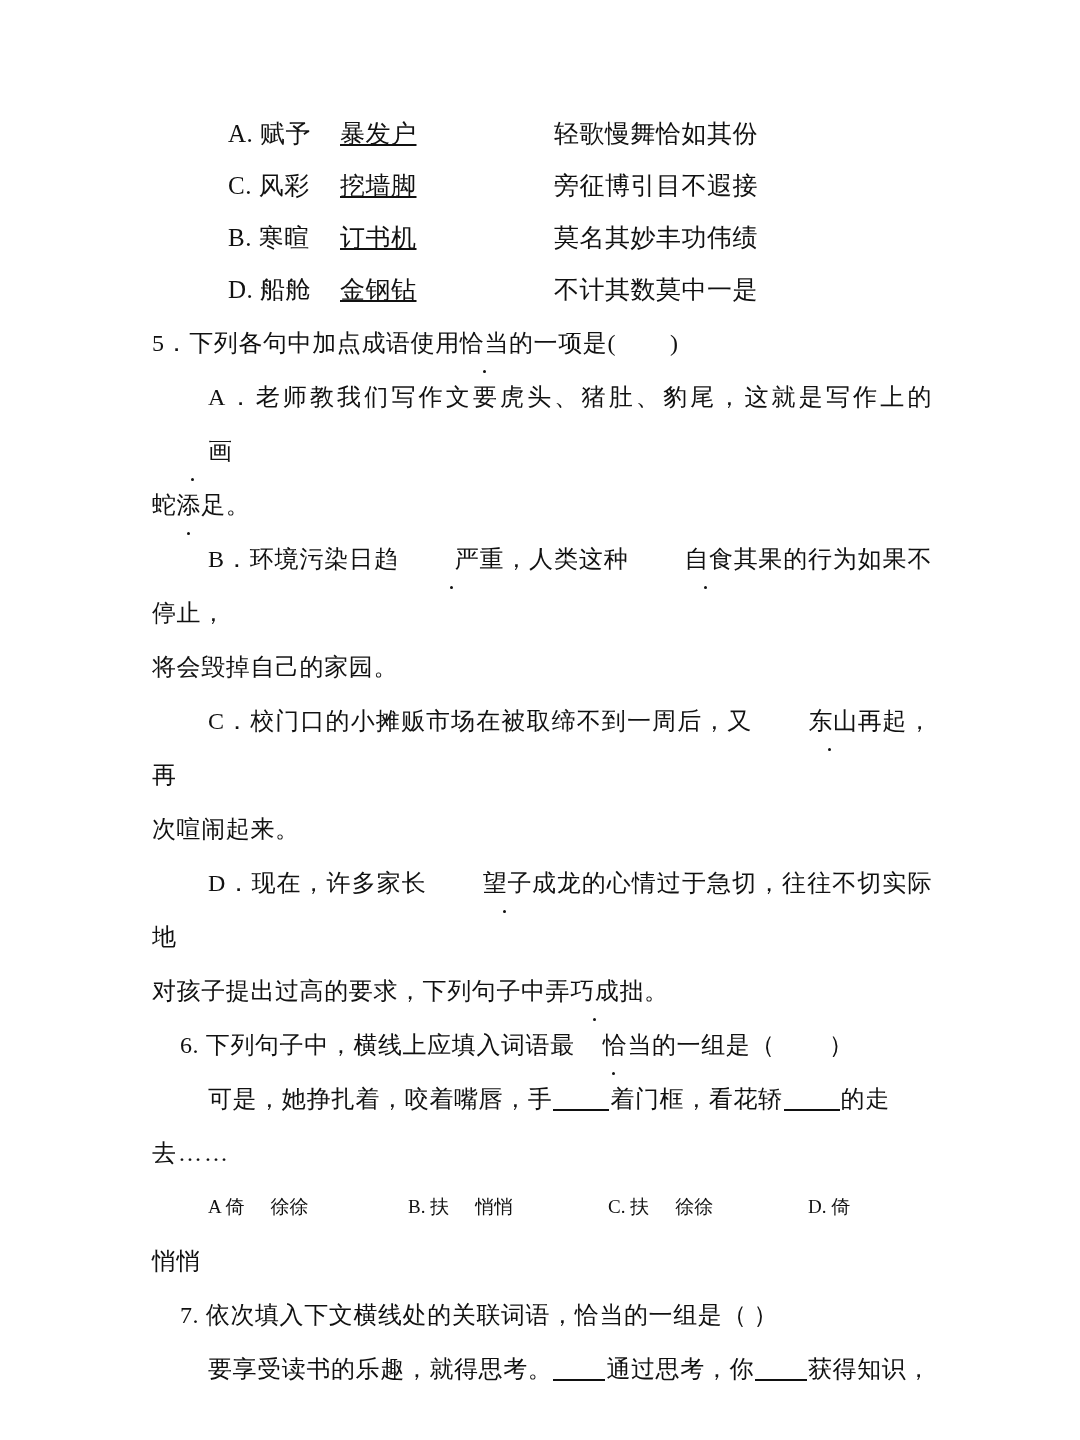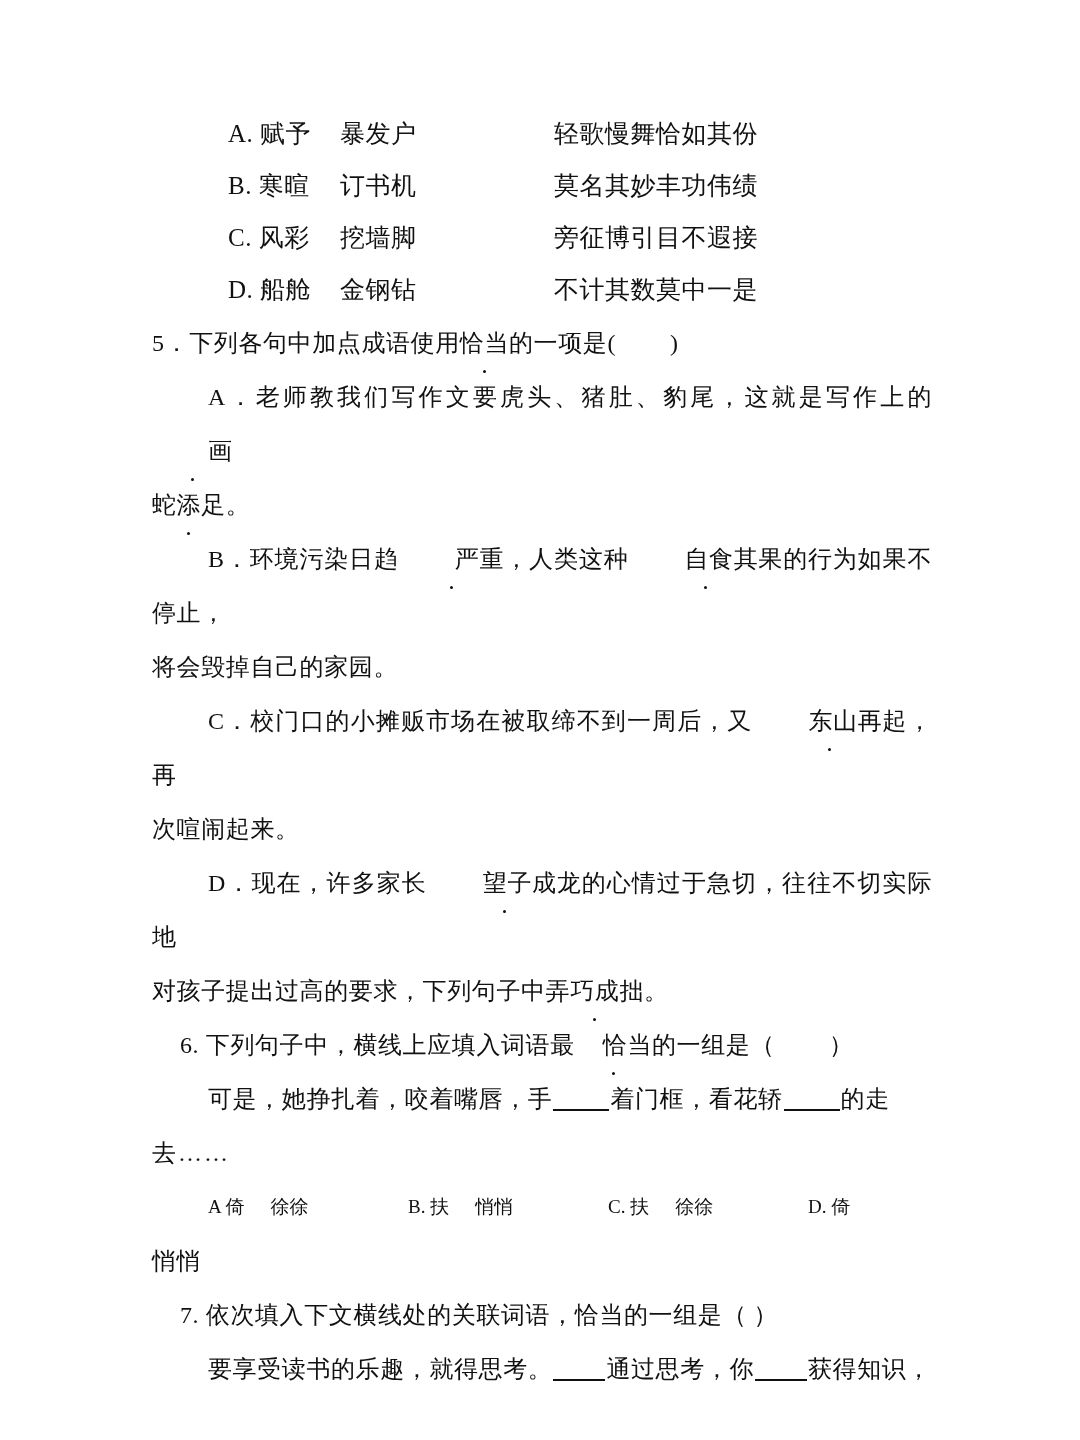--- a/index.html
+++ b/index.html
@@ -33,21 +33,21 @@
   
   .opt-row {
     display: flex;
     align-items: baseline;
     font-size: 25px;
     line-height: 52px;
     letter-spacing: 0.5px;
     margin-left: 76px;
   }
   .opt-row .lab { width: 112px; flex: none; }
-  .opt-row .c2  { width: 120px; flex: none; }
+  .opt-row .c2  { width: 120px; flex: none; text-decoration: underline; }
   .opt-row .c3  { width: 196px; flex: none; text-align: right; }
   .opt-row .c4  { flex: none; }
 
   
   .q {
     font-size: 24px;
     line-height: 54px;
     letter-spacing: 0.6px;
     text-align: justify;
   }
@@ -104,32 +104,32 @@
   <div class="content">
 
     <div>
       <div class="opt-row">
         <span class="lab">A. 赋予</span>
         <span class="c2">暴发户</span>
         <span class="c3">轻歌慢舞</span>
         <span class="c4">恰如其份</span>
       </div>
       <div class="opt-row">
+        <span class="lab">C. 风彩</span>
+        <span class="c2">挖墙脚</span>
+        <span class="c3">旁征博引</span>
+        <span class="c4">目不遐接</span>
+      </div>
+      <div class="opt-row">
         <span class="lab">B. 寒暄</span>
         <span class="c2">订书机</span>
         <span class="c3">莫名其妙</span>
         <span class="c4">丰功伟绩</span>
       </div>
       <div class="opt-row">
-        <span class="lab">C. 风彩</span>
-        <span class="c2">挖墙脚</span>
-        <span class="c3">旁征博引</span>
-        <span class="c4">目不遐接</span>
-      </div>
-      <div class="opt-row">
         <span class="lab">D. 船舱</span>
         <span class="c2">金钢钻</span>
         <span class="c3">不计其数</span>
         <span class="c4">莫中一是</span>
       </div>
     </div>
 
     <div>
       <div class="q">
         <span>5．下列各句中加点成语使用</span><span class="dot">恰当</span><span>的一项是(</span><span class="paren"></span><span>)</span>

